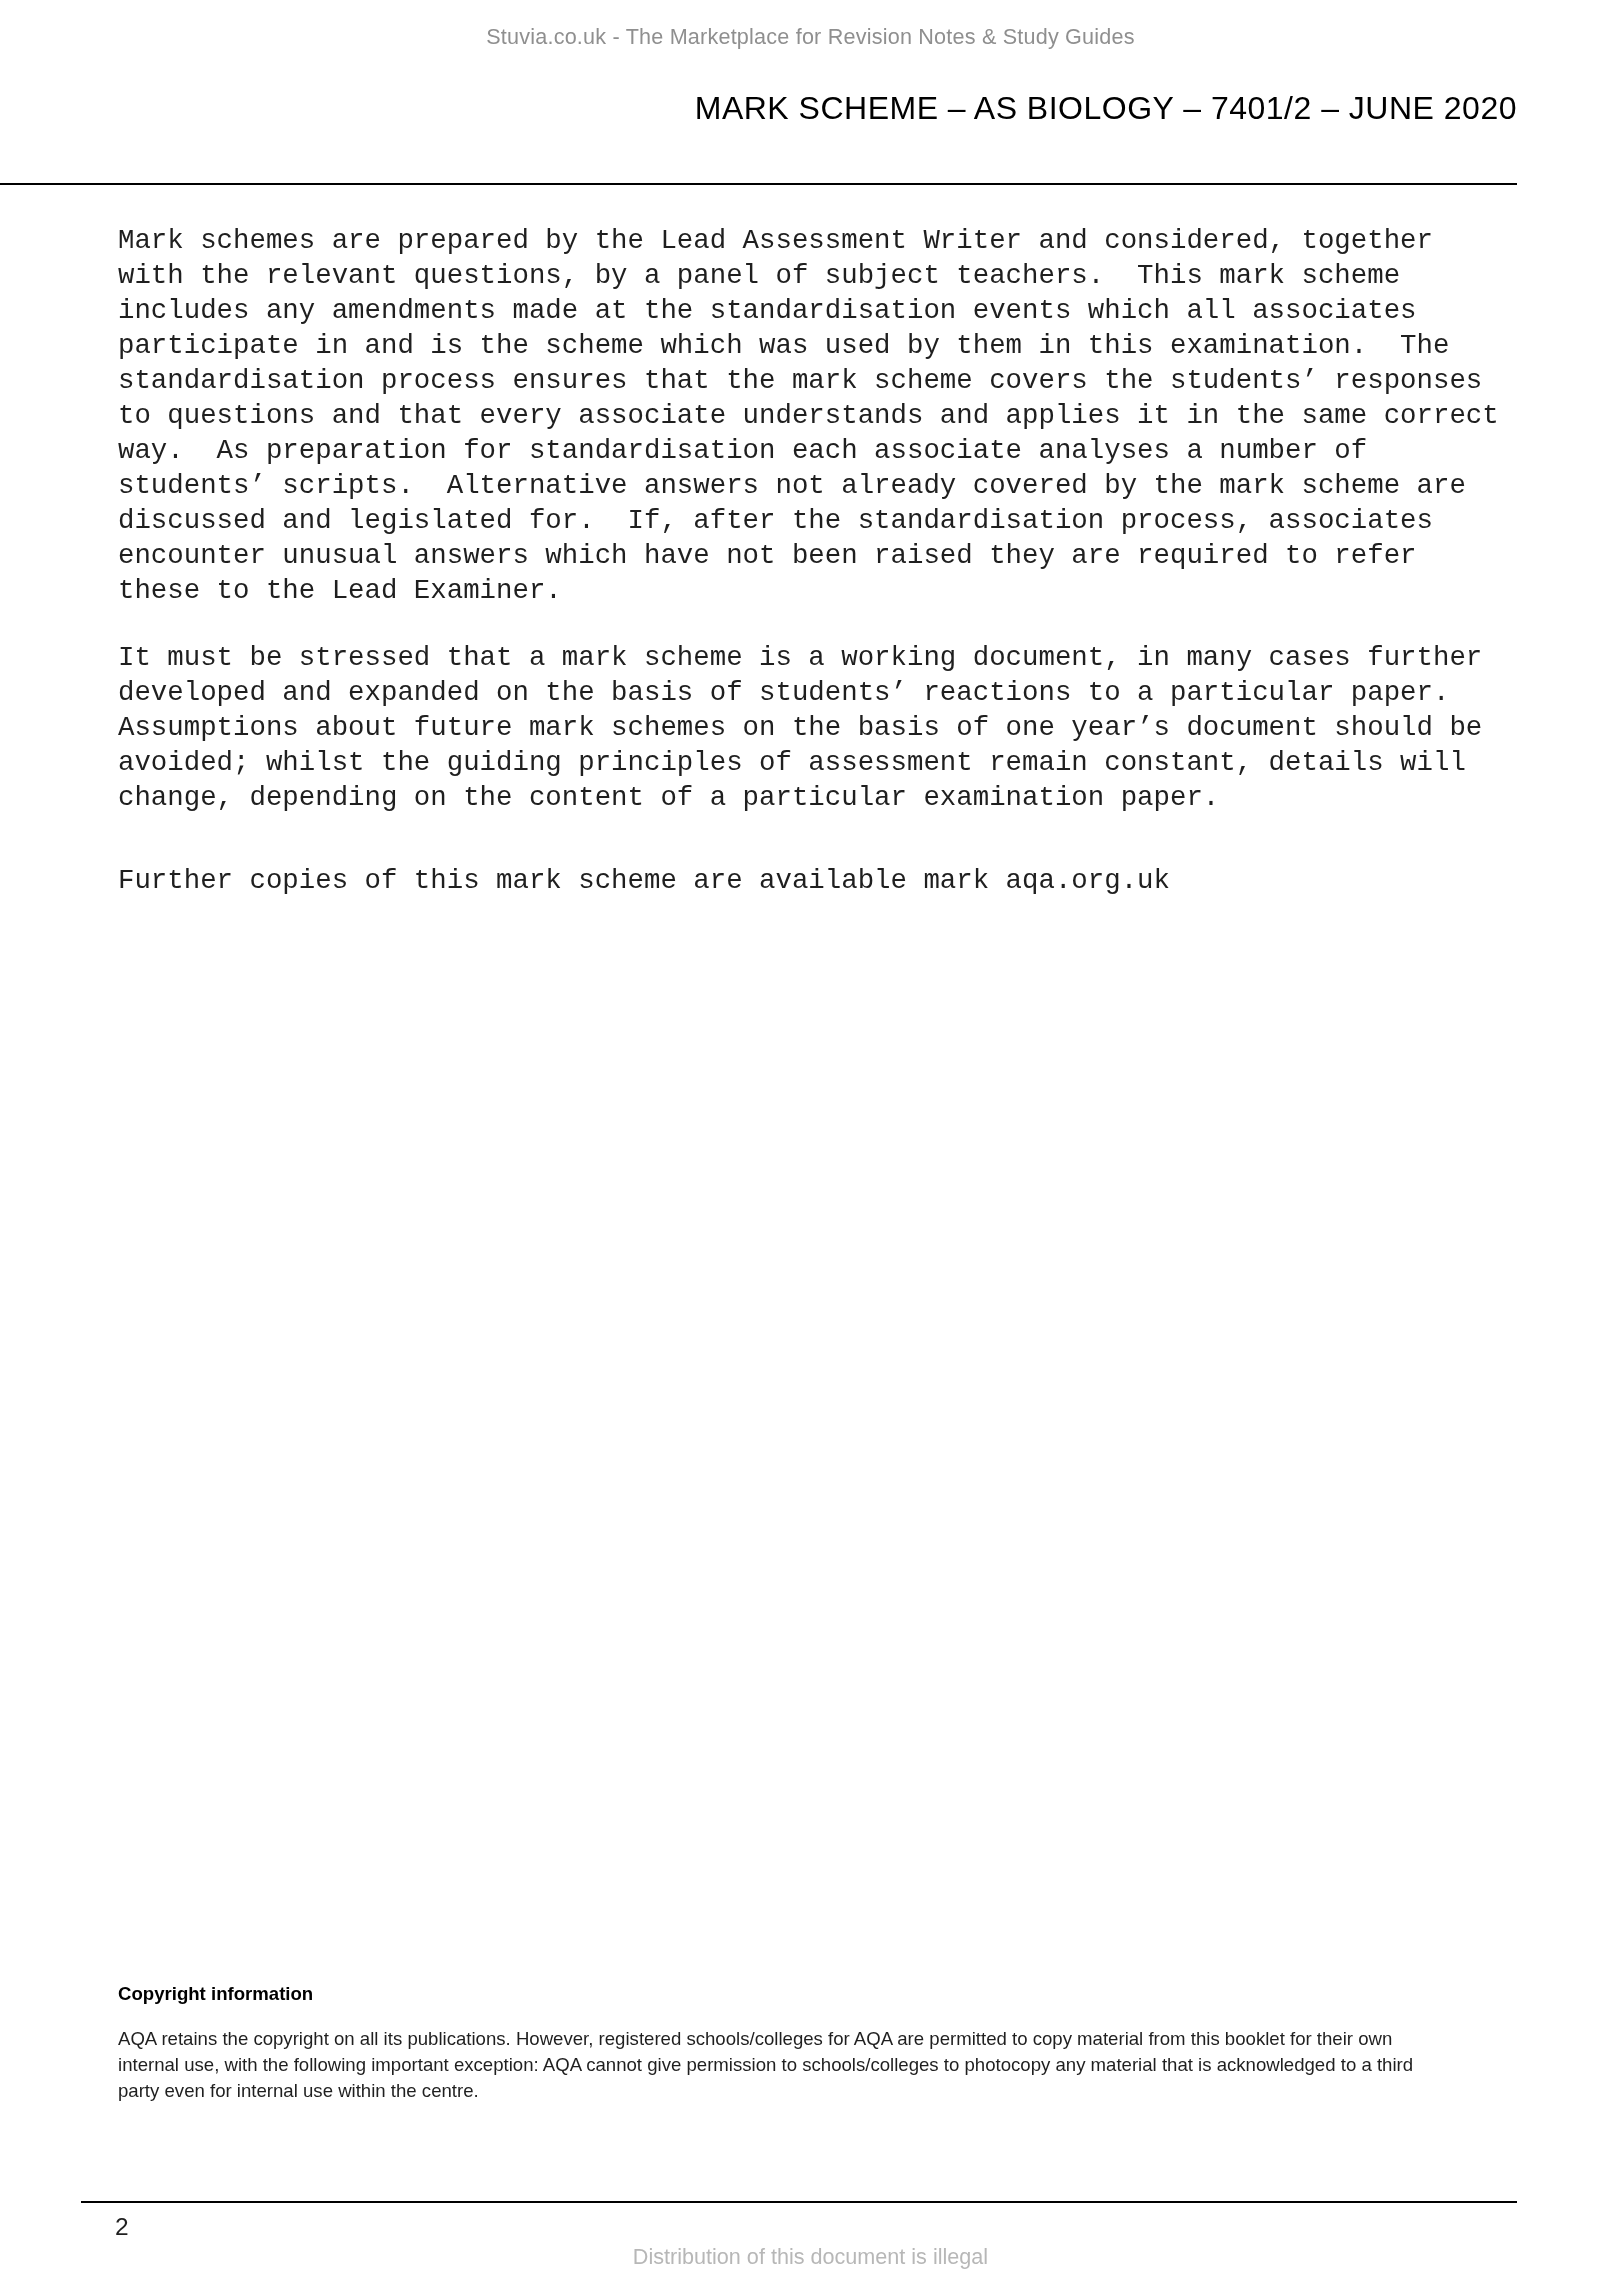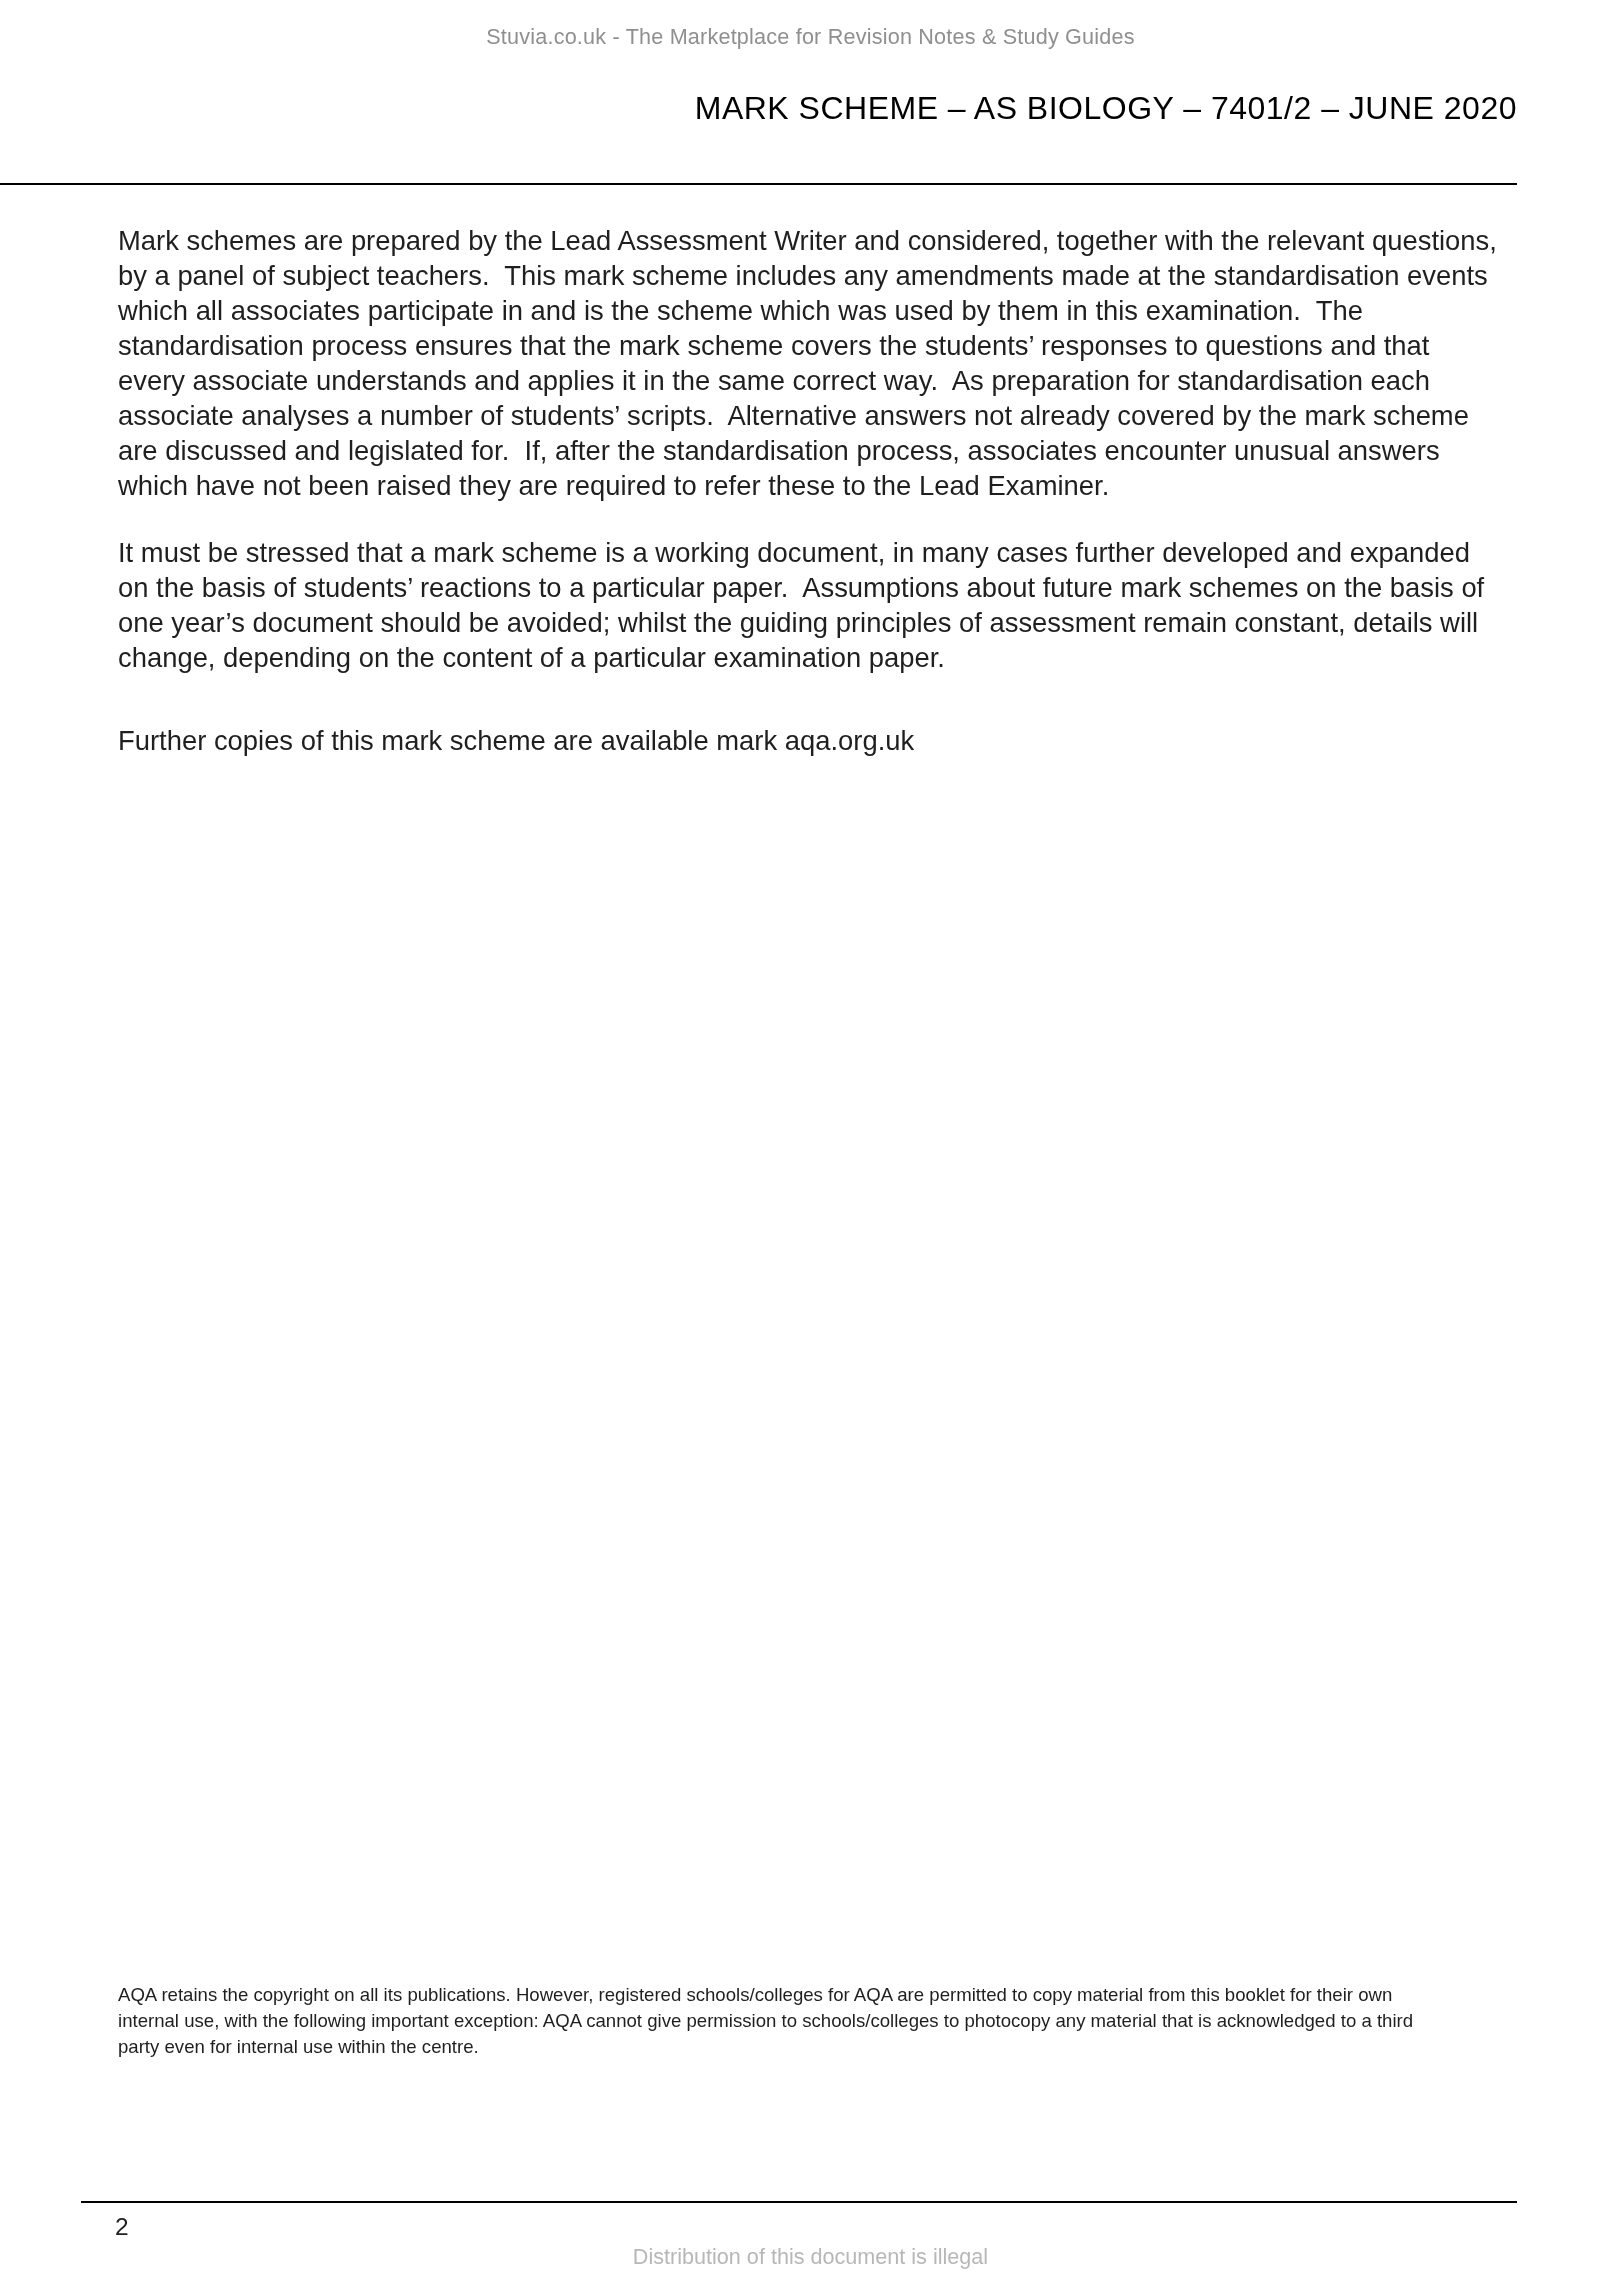--- a/index.html
+++ b/index.html
@@ -49,20 +49,21 @@
     top: 223px;
     left: 118px;
     width: 1384px;
     font-size: 27.4px;
     line-height: 35px;
     color: #1f1f1f;
   }
   .content p {
     margin: 0 0 32px 0;
     white-space: pre-wrap;
+    font-family: Liberation Mono, monospace;
   }
   .content p.further {
     margin-top: 48px;
   }
   .copyright {
     position: absolute;
     top: 1982px;
     left: 118px;
     width: 1335px;
     color: #1f1f1f;
@@ -127,20 +128,21 @@
 
   <div class="top-rule"></div>
 
   <div class="content">
     <p>Mark schemes are prepared by the Lead Assessment Writer and considered, together with the relevant questions, by a panel of subject teachers.  This mark scheme includes any amendments made at the standardisation events which all associates participate in and is the scheme which was used by them in this examination.  The standardisation process ensures that the mark scheme covers the students’ responses to questions and that every associate understands and applies it in the same correct way.  As preparation for standardisation each associate analyses a number of students’ scripts.  Alternative answers not already covered by the mark scheme are discussed and legislated for.  If, after the standardisation process, associates encounter unusual answers which have not been raised they are required to refer these to the Lead Examiner.</p>
     <p>It must be stressed that a mark scheme is a working document, in many cases further developed and expanded on the basis of students’ reactions to a particular paper.  Assumptions about future mark schemes on the basis of one year’s document should be avoided; whilst the guiding principles of assessment remain constant, details will change, depending on the content of a particular examination paper.</p>
     <p class="further">Further copies of this mark scheme are available mark aqa.org.uk</p>
   </div>
 
   <div class="copyright">
+    <h3>Copyright information</h3>
     <p>AQA retains the copyright on all its publications. However, registered schools/colleges for AQA are permitted to copy material from this booklet for their own internal use, with the following important exception: AQA cannot give permission to schools/colleges to photocopy any material that is acknowledged to a third party even for internal use within the centre.</p>
   </div>
 
   <div class="bottom-rule"></div>
 
   <div class="page-number">2</div>
 
   <div class="footer">
     <div class="distribution">Distribution of this document is illegal</div>
   </div>

